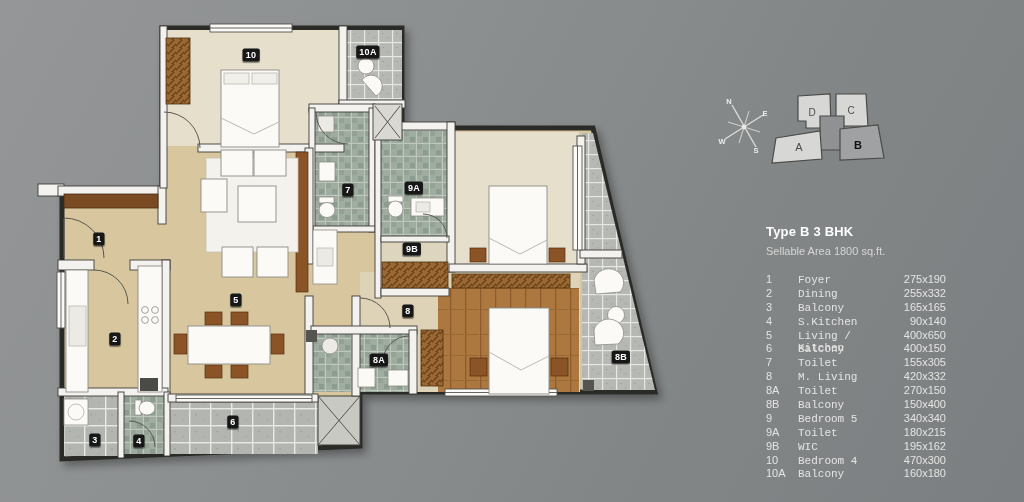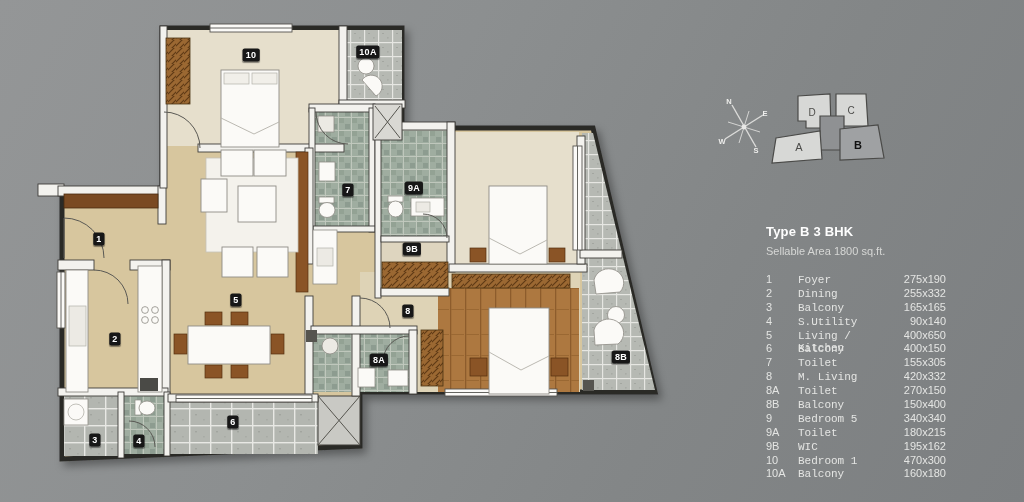--- a/index.html
+++ b/index.html
@@ -305,21 +305,21 @@
       </div>
 
       <div class="lg-row">
         <span class="lg-num">3</span>
         <span class="lg-name">Balcony</span>
         <span class="lg-dim">165x165</span>
       </div>
 
       <div class="lg-row">
         <span class="lg-num">4</span>
-        <span class="lg-name">S.Utility</span>
+        <span class="lg-name">S.Kitchen</span>
         <span class="lg-dim">90x140</span>
       </div>
 
       <div class="lg-row">
         <span class="lg-num">5</span>
         <span class="lg-name">Living / Kitchen</span>
         <span class="lg-dim">400x650</span>
       </div>
 
       <div class="lg-row">
@@ -365,21 +365,21 @@
       </div>
 
       <div class="lg-row">
         <span class="lg-num">9B</span>
         <span class="lg-name">WIC</span>
         <span class="lg-dim">195x162</span>
       </div>
 
       <div class="lg-row">
         <span class="lg-num">10</span>
-        <span class="lg-name">Bedroom 1</span>
+        <span class="lg-name">Bedroom 4</span>
         <span class="lg-dim">470x300</span>
       </div>
 
       <div class="lg-row">
         <span class="lg-num">10A</span>
         <span class="lg-name">Balcony</span>
         <span class="lg-dim">160x180</span>
       </div>
     </div>
 </div>

